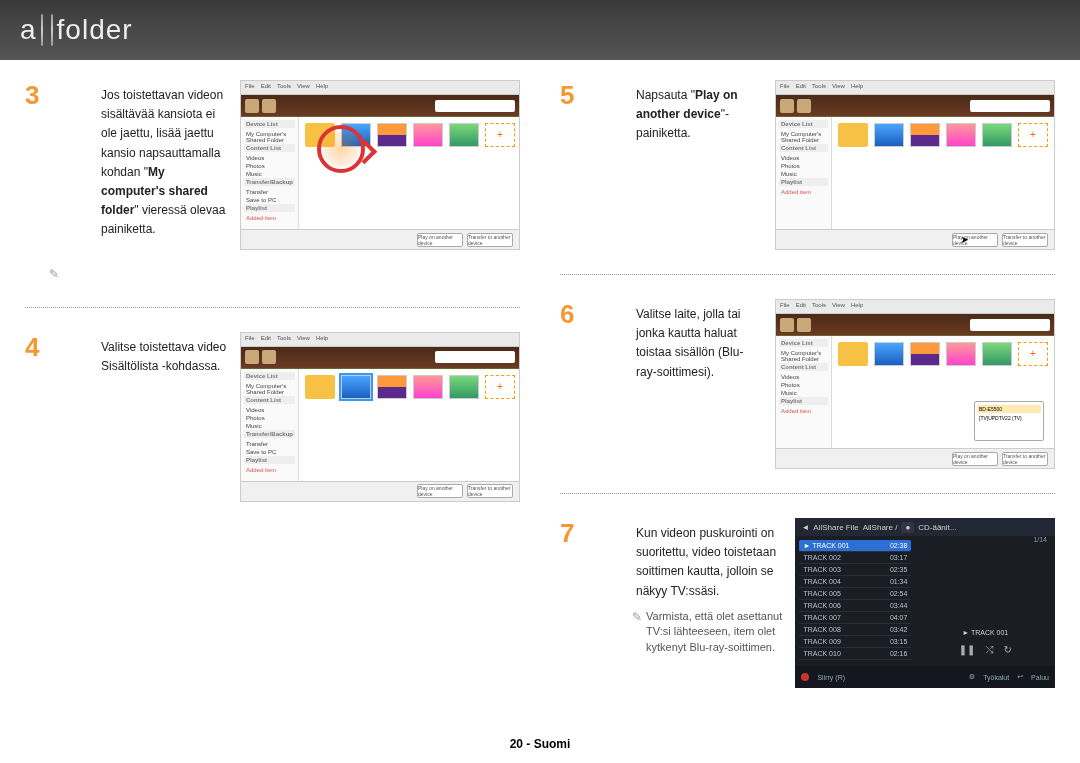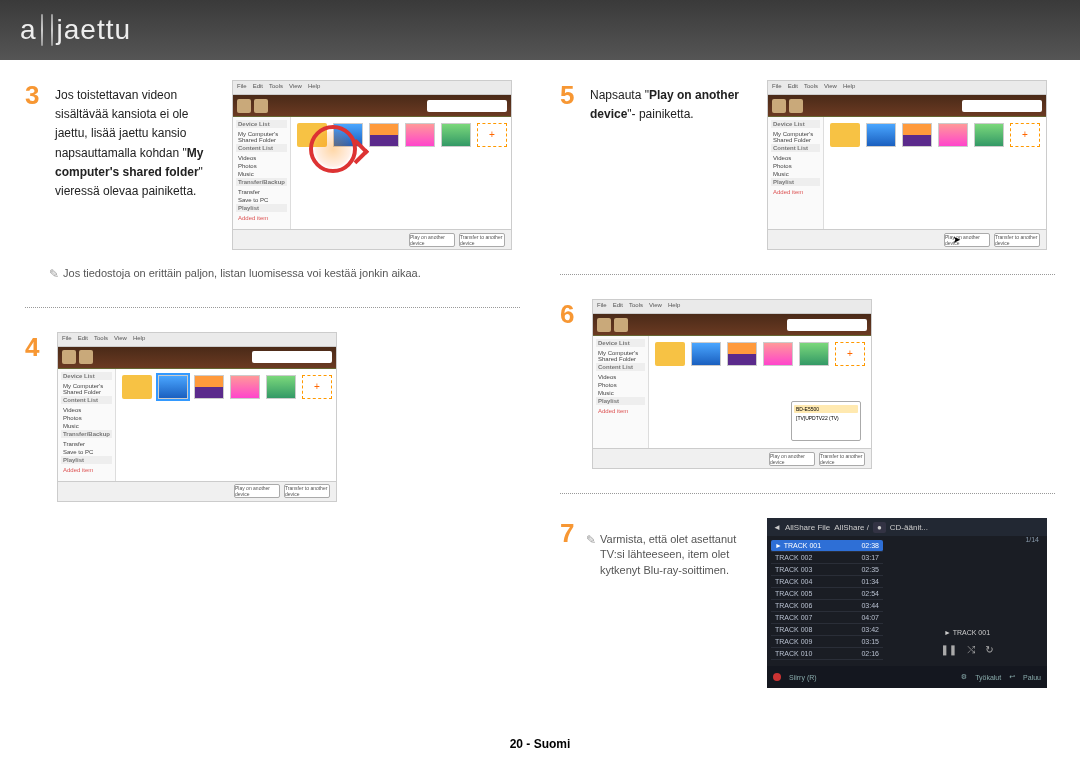--- a/index.html
+++ b/index.html
@@ -35,20 +35,21 @@
     font-size: 26px;
     font-weight: bold;
     min-width: 20px;
   }
   .step-text {
     font-size: 12px;
     color: #222;
     line-height: 1.6;
     padding-top: 6px;
     max-width: 165px;
+    margin-left: 46px;
   }
   .step-text b { font-weight: bold; }
   .note {
     font-size: 11px;
     color: #555;
     line-height: 1.4;
     margin-left: 24px;
     margin-top: 6px;
     display:flex;
     gap:4px;
@@ -114,21 +115,21 @@
     font-size:12px; font-weight:bold; color:#000;
   }
 </style>
 </head>
 <body>
 
 <div class="header">
   <span>a</span>
   <span class="divider"></span>
   <span class="divider"></span>
-  <span>jaettu</span>
+  <span>folder</span>
 </div>
 
 <div class="content">
 
   <div class="col">
 
     <div class="step-row">
       <div class="step">
         <div class="step-num">3</div>
         <div class="step-text">
@@ -176,28 +177,28 @@
         </div>
         <div class="shot-footer">
           <div class="foot-btn">Play on another device</div>
           <div class="foot-btn">Transfer to another device</div>
         </div>
         <div class="circle-highlight"></div>
       </div>
     </div>
     <div class="note">
       <span class="note-icon">✎</span>
-      <span>Jos tiedostoja on erittäin paljon, listan luomisessa voi kestää jonkin aikaa.</span>
     </div>
 
     <div class="dotted-sep"></div>
 
     <div class="step-row">
       <div class="step">
         <div class="step-num">4</div>
+        <div class="step-text">Valitse toistettava video Sisältölista -kohdassa.</div>
       </div>
       <div class="screenshot">
         <div class="shot-menubar">
           <span>File</span>
           <span>Edit</span>
           <span>Tools</span>
           <span>View</span>
           <span>Help</span>
         </div>
         <div class="shot-toolbar">
@@ -288,20 +289,21 @@
         </div>
         <div class="cursor-pointer" style="bottom:4px; right:85px;">➤</div>
       </div>
     </div>
 
     <div class="dotted-sep"></div>
 
     <div class="step-row">
       <div class="step">
         <div class="step-num">6</div>
+        <div class="step-text">Valitse laite, jolla tai jonka kautta haluat toistaa sisällön (Blu-ray-soittimesi).</div>
       </div>
       <div class="screenshot">
         <div class="shot-menubar">
           <span>File</span>
           <span>Edit</span>
           <span>Tools</span>
           <span>View</span>
           <span>Help</span>
         </div>
         <div class="shot-toolbar">
@@ -341,20 +343,21 @@
         </div>
       </div>
     </div>
 
     <div class="dotted-sep"></div>
 
     <div class="step-row">
       <div class="step">
         <div class="step-num">7</div>
         <div class="step-text">
+          <span>Kun videon puskurointi on suoritettu, video toistetaan soittimen kautta, jolloin se näkyy TV:ssäsi.</span>
           <div class="note" style="margin-left:-4px; margin-top:8px;">
             <span class="note-icon">✎</span>
             <span>Varmista, että olet asettanut TV:si lähteeseen, item olet kytkenyt Blu-ray-soittimen.</span>
           </div>
         </div>
       </div>
 
       <div class="player-shot">
         <div class="phead">
           <span>◄</span>

